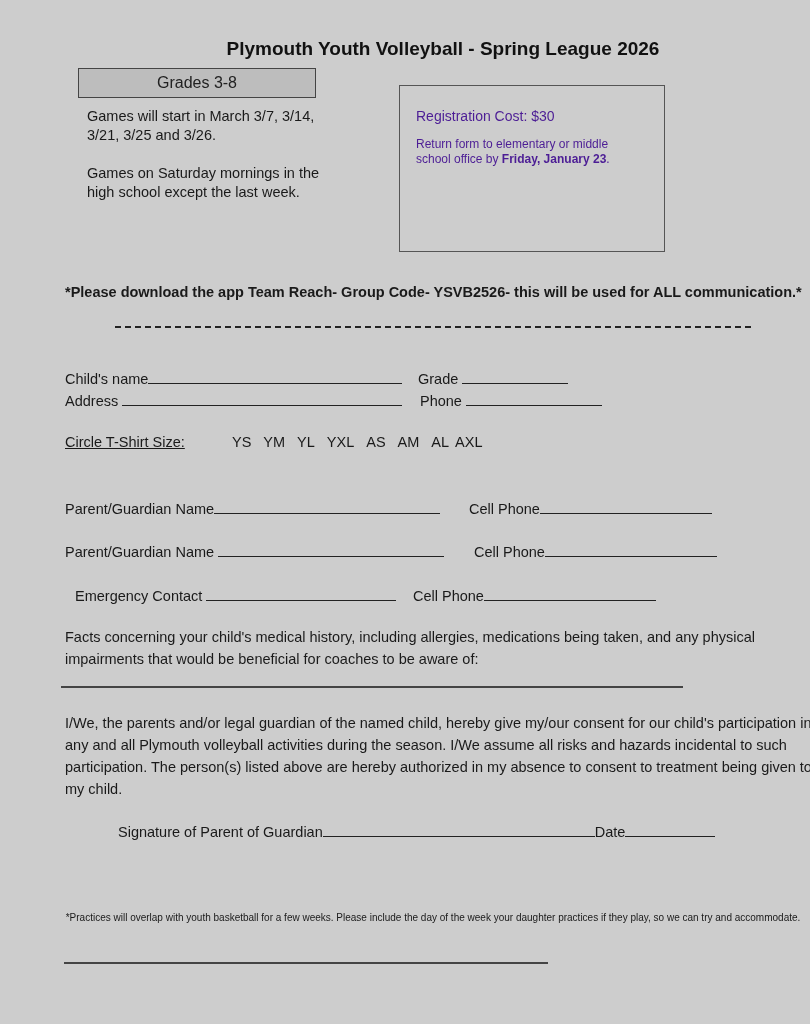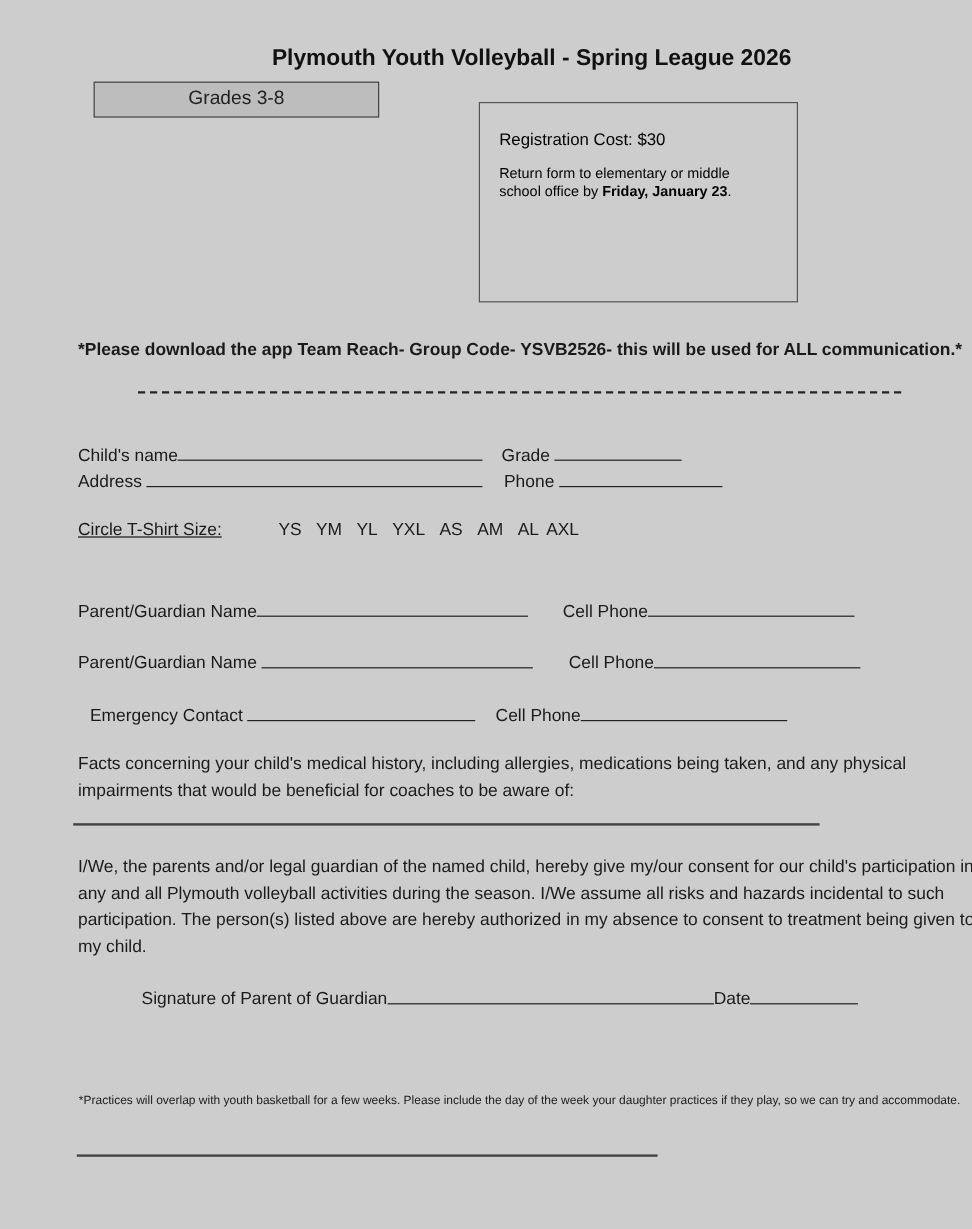--- a/index.html
+++ b/index.html
@@ -10,41 +10,43 @@
   .abs { position:absolute; white-space:nowrap;margin-left:38px; }
   .title { left:0; width:810px; top:38px; text-align:center; font-size:19px; font-weight:bold; color:#111; }
   .grades-box {
     left:40px; top:68px; width:236px; height:28px; border:1px solid #444; background:#bdbdbd;
     text-align:center; line-height:28px; font-size:16px; color:#222;
   }
   .left-info { left:49px; top:107px; font-size:14.5px; line-height:19px; white-space:normal; width:260px; }
   .left-info p { margin:0 0 19px 0; }
   .reg-box {
     left:361px; top:85px; width:266px; height:167px; border:1px solid #555; box-sizing:border-box;
-    padding:22px 0 0 16px; font-size:12px; color:#000000;
+    padding:22px 0 0 16px; font-size:12px; color:#4c1d95;
   }
   .reg-box .cost { font-size:14px; margin-bottom:13px; }
   .reg-box .p { line-height:15px; margin-bottom:12px; white-space:normal; width:220px; }
   .notice { left:27px; top:282px; font-size:14.5px; font-weight:bold; line-height:21px; white-space:normal; width:760px; }
   .dash { left:77px; top:326px; width:636px; height:0; border-top:2px dashed #222; }
   .lbl { font-size:14.5px; }
   .line { display:inline-block; border-bottom:1px solid #222; height:14px; vertical-align:baseline; }
   .uline { text-decoration:underline; }
   .sizes span { margin-right:12px;text-align:center; }
   .para { left:27px; font-size:14.5px; line-height:22px; white-space:normal; width:760px; }
   .hr { height:0; border-top:2px solid #444; }
   .foot { left:0; width:790px; top:908px; text-align:center; font-size:10px; line-height:20px; white-space:normal; }
 </style>
 </head>
 <body>
 
 <div class="abs title">Plymouth Youth Volleyball - Spring League 2026</div>
 <div class="abs grades-box">Grades 3-8</div>
 
 <div class="abs left-info">
+  <p>Games will start in March 3/7, 3/14, 3/21, 3/25 and 3/26.</p>
+  <p>Games on Saturday mornings in the high school except the last week.</p>
 </div>
 
 <div class="abs reg-box">
   <div class="cost">Registration Cost: $30</div>
   <div class="p"><span>Return form to elementary or middle school office by </span><b>Friday, January 23</b><span>.</span></div>
 </div>
 
 <div class="abs notice">*Please download the app Team Reach- Group Code- YSVB2526- this will be used for ALL communication.*</div>
 <div class="abs dash"></div>
 

